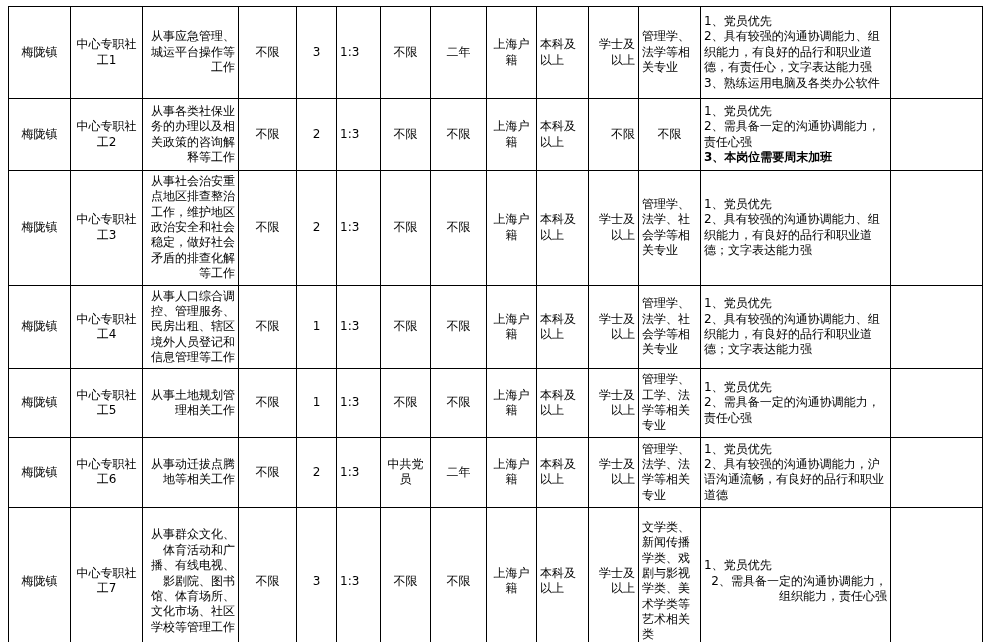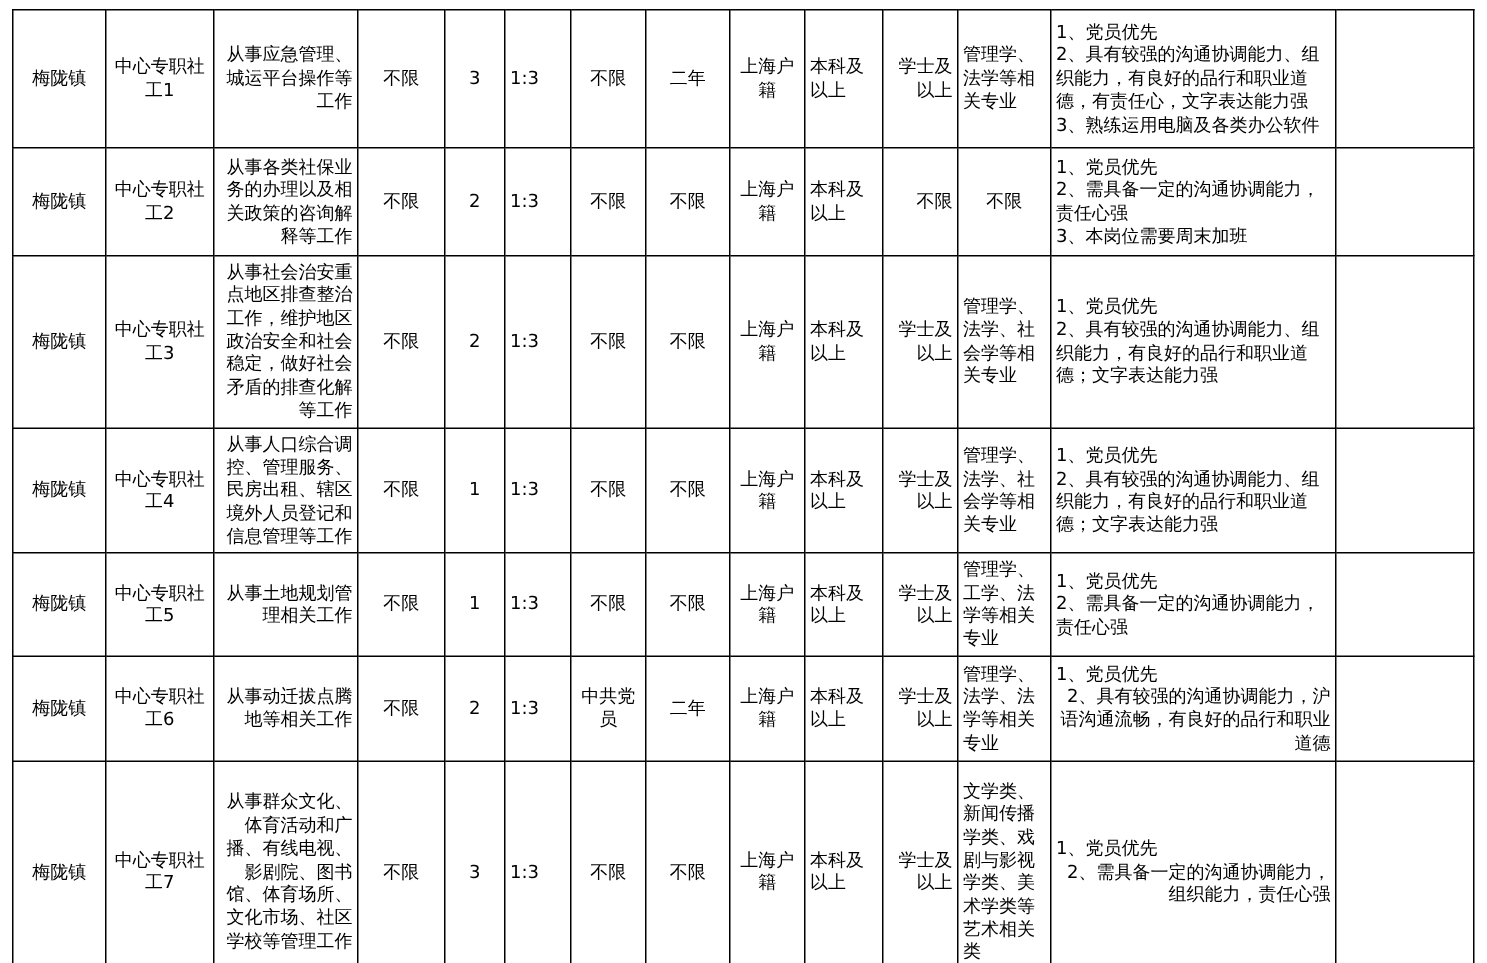--- a/index.html
+++ b/index.html
@@ -102,21 +102,21 @@
         <td class="c-ratio">1:3</td>
         <td class="c-political">不限</td>
         <td class="c-exp">不限</td>
         <td class="c-house">上海户籍</td>
         <td class="c-edu">本科及以上</td>
         <td class="c-degree">不限</td>
         <td class="c-specialty" style="text-align:center">不限</td>
         <td class="c-other">
             <span style="display: block;">1、党员优先</span>
             <span style="display: block;">2、需具备一定的沟通协调能力，责任心强</span>
-            <span style="display: block;">3、本岗位需要周末加班</span>
+            <span style="display: block; font-weight: bold;">3、本岗位需要周末加班</span>
           </td>
         <td class="c-remark"></td>
       </tr>
 
       <tr style="height:100px">
         <td class="c-town">梅陇镇</td>
         <td class="c-post">中心专职社工3</td>
         <td class="c-duty">从事社会治安重点地区排查整治工作，维护地区政治安全和社会稳定，做好社会矛盾的排查化解等工作</td>
         <td class="c-major">不限</td>
         <td class="c-num">2</td>
@@ -182,21 +182,21 @@
         <td class="c-num">2</td>
         <td class="c-ratio">1:3</td>
         <td class="c-political">中共党员</td>
         <td class="c-exp">二年</td>
         <td class="c-house">上海户籍</td>
         <td class="c-edu">本科及以上</td>
         <td class="c-degree">学士及以上</td>
         <td class="c-specialty">管理学、法学、法学等相关专业</td>
         <td class="c-other">
             <span style="display: block;">1、党员优先</span>
-            <span style="display: block; text-align: right;">2、具有较强的沟通协调能力，沪语沟通流畅，有良好的品行和职业道德</span>
+            <span style="display: block;">2、具有较强的沟通协调能力，沪语沟通流畅，有良好的品行和职业道德</span>
           </td>
         <td class="c-remark"></td>
       </tr>
 
       <tr style="height:148px">
         <td class="c-town">梅陇镇</td>
         <td class="c-post">中心专职社工7</td>
         <td class="c-duty">从事群众文化、体育活动和广播、有线电视、影剧院、图书馆、体育场所、文化市场、社区学校等管理工作</td>
         <td class="c-major">不限</td>
         <td class="c-num">3</td>

